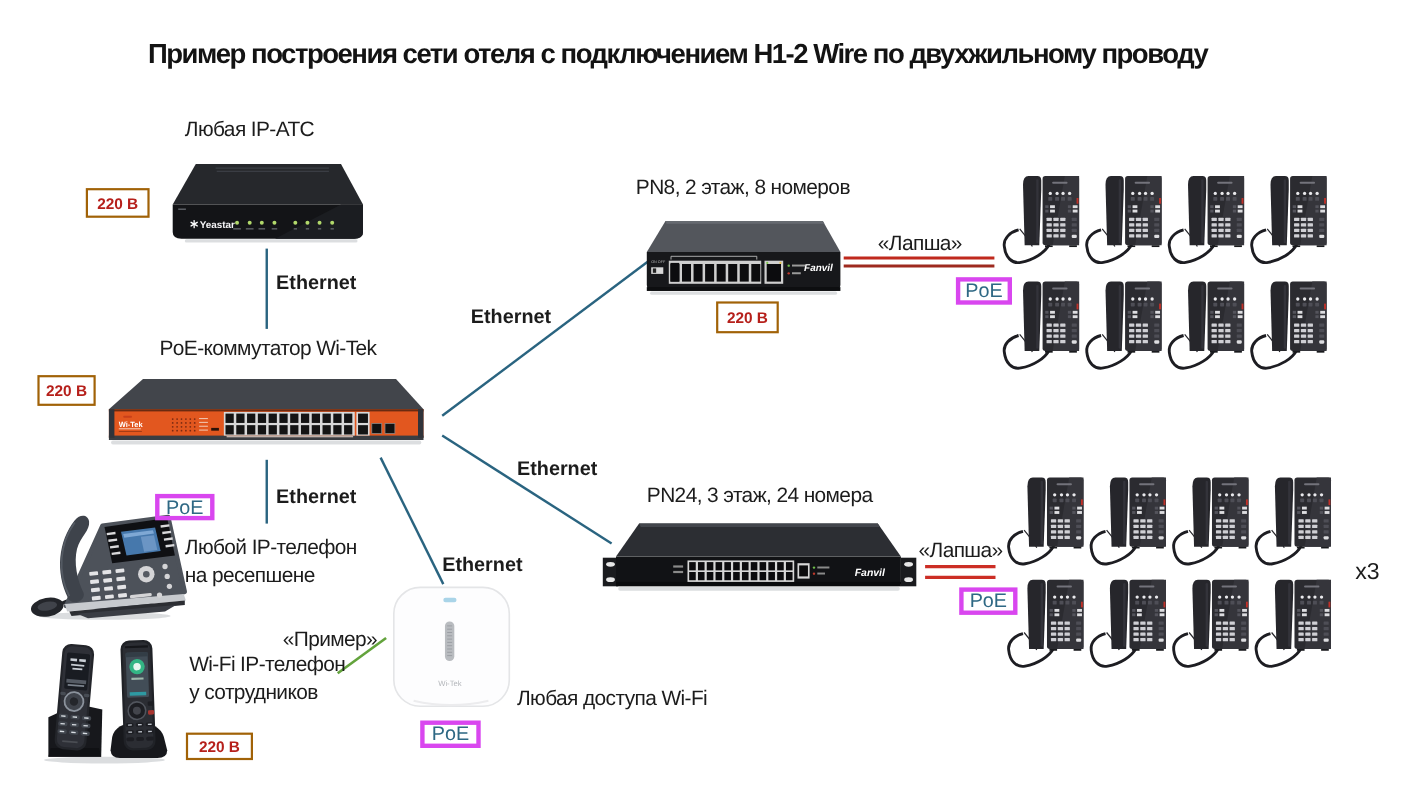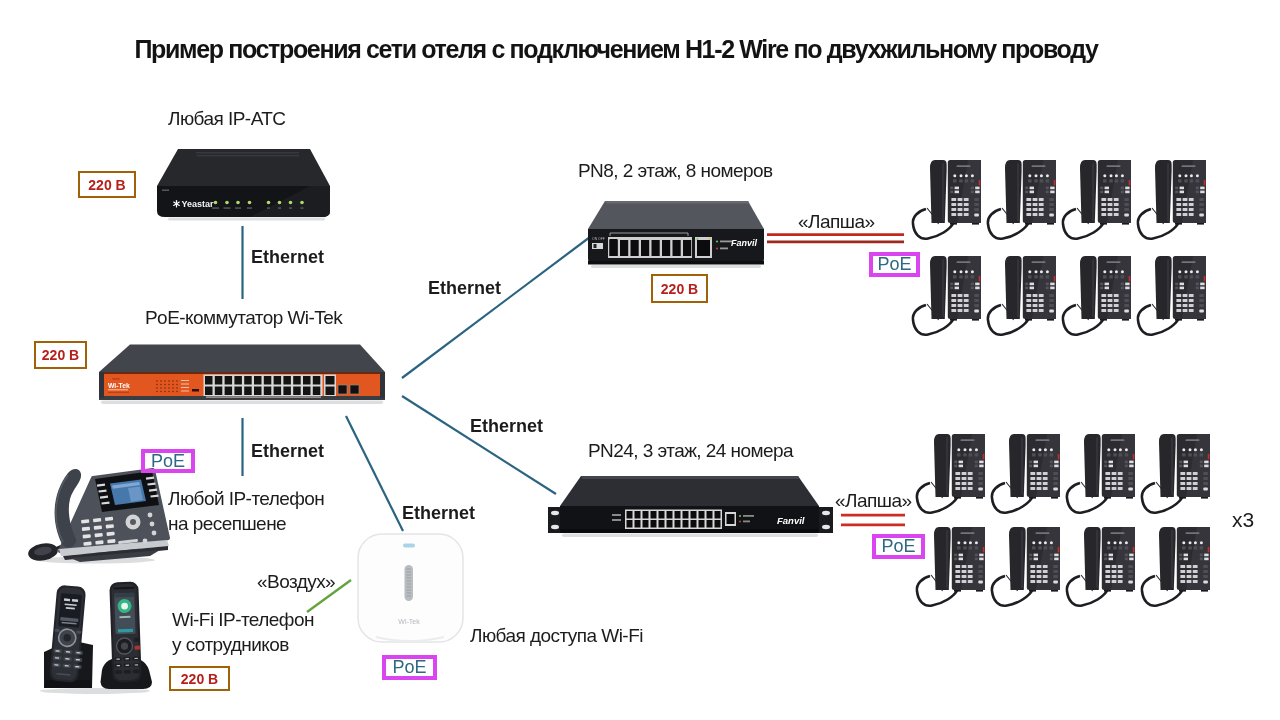--- a/index.html
+++ b/index.html
@@ -491,23 +491,23 @@
   <use href="#fphone" x="1064" y="527"></use>
   <use href="#fphone" x="1139" y="527"></use>
 </svg>
 
 <div class="lbl" style="left:168px;top:106px;">Любая IP-АТС</div>
 <div class="lbl" style="left:145px;top:305px;">PoE-коммутатор Wi-Tek</div>
 <div class="lbl" style="left:578px;top:158px;">PN8, 2 этаж, 8 номеров</div>
 <div class="lbl" style="left:588px;top:438px;">PN24, 3 этаж, 24 номера</div>
 <div class="lbl" style="left:798px;top:209px;">«Лапша»</div>
 <div class="lbl" style="left:835px;top:488px;">«Лапша»</div>
-<div class="lbl" style="left:257px;top:569px;">«Воздух»</div>
+<div class="lbl" style="left:257px;top:569px;">«Пример»</div>
 <div class="lbl" style="left:168px;top:486px;">Любой IP-телефон<br>на ресепшене</div>
-<div class="lbl" style="left:172px;top:607px;">Wi-Fi IP-телефон<br>у сотрудников</div>
+<div class="lbl" style="left:172px;top:592px;">Wi-Fi IP-телефон<br>у сотрудников</div>
 <div class="lbl" style="left:470px;top:623px;">Любая доступа Wi-Fi</div>
 <div class="lbl" style="left:1232px;top:495px;font-size:21px;letter-spacing:0;margin-top:12px;">x3</div>
 
 <div class="eth" style="left:251px;top:248px;">Ethernet</div>
 <div class="eth" style="left:251px;top:442px;">Ethernet</div>
 <div class="eth" style="left:428px;top:279px;">Ethernet</div>
 <div class="eth" style="left:470px;top:417px;">Ethernet</div>
 <div class="eth" style="left:402px;top:504px;">Ethernet</div>
 
 <div class="vbox" style="left:78px;top:171px;width:58px;height:27px;">220 В</div>

